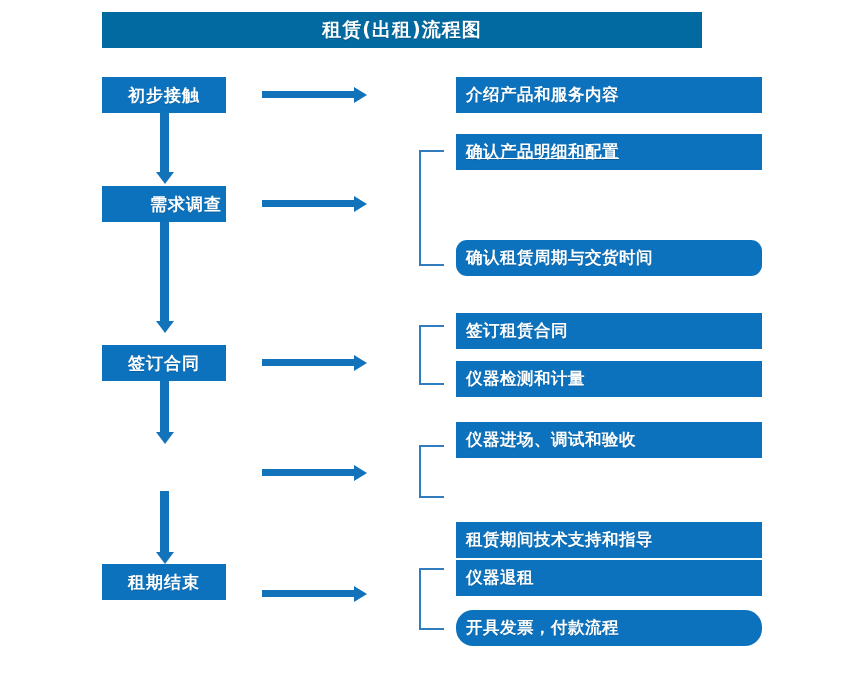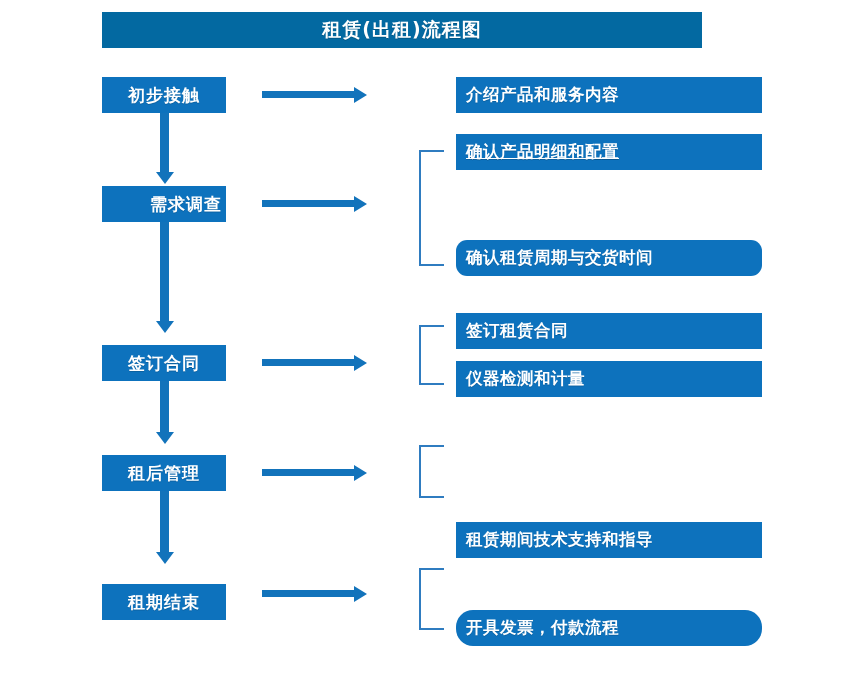--- a/index.html
+++ b/index.html
@@ -143,31 +143,32 @@
       <span class="head"></span>
     </div>
   <div class="bracket" style="top:325px; height:60px;"></div>
   <div class="node right" style="top:361px;">仪器检测和计量</div>
   <div class="node right" style="top:313px;">签订租赁合同</div>
 
   <div class="v-arrow" style="top:381px; height:52px;">
       <span class="head"></span>
     </div>
 
-  <div class="node left" style="top:455px;">租后管理</div>
   <div class="h-arrow" style="top:469px;">
       <span class="head"></span>
     </div>
   <div class="bracket" style="top:445px; height:53px;"></div>
+  <div class="node right" style="top:422px;">仪器进场、调试和验收</div>
   <div class="node right" style="top:490px;margin-top:32px;">租赁期间技术支持和指导</div>
 
   <div class="v-arrow" style="top:491px; height:62px;">
       <span class="head"></span>
     </div>
 
-  <div class="node left" style="top:584px;">租期结束</div>
+  <div class="node left" style="top:564px;">租期结束</div>
   <div class="h-arrow" style="top:590px;">
       <span class="head"></span>
     </div>
   <div class="bracket" style="top:568px; height:62px;"></div>
+  <div class="node right" style="top:560px;">仪器退租</div>
   <div class="node right" style="top:610px;border-radius:17px;">开具发票，付款流程</div>
 
 </div>
 
 </body></html>

